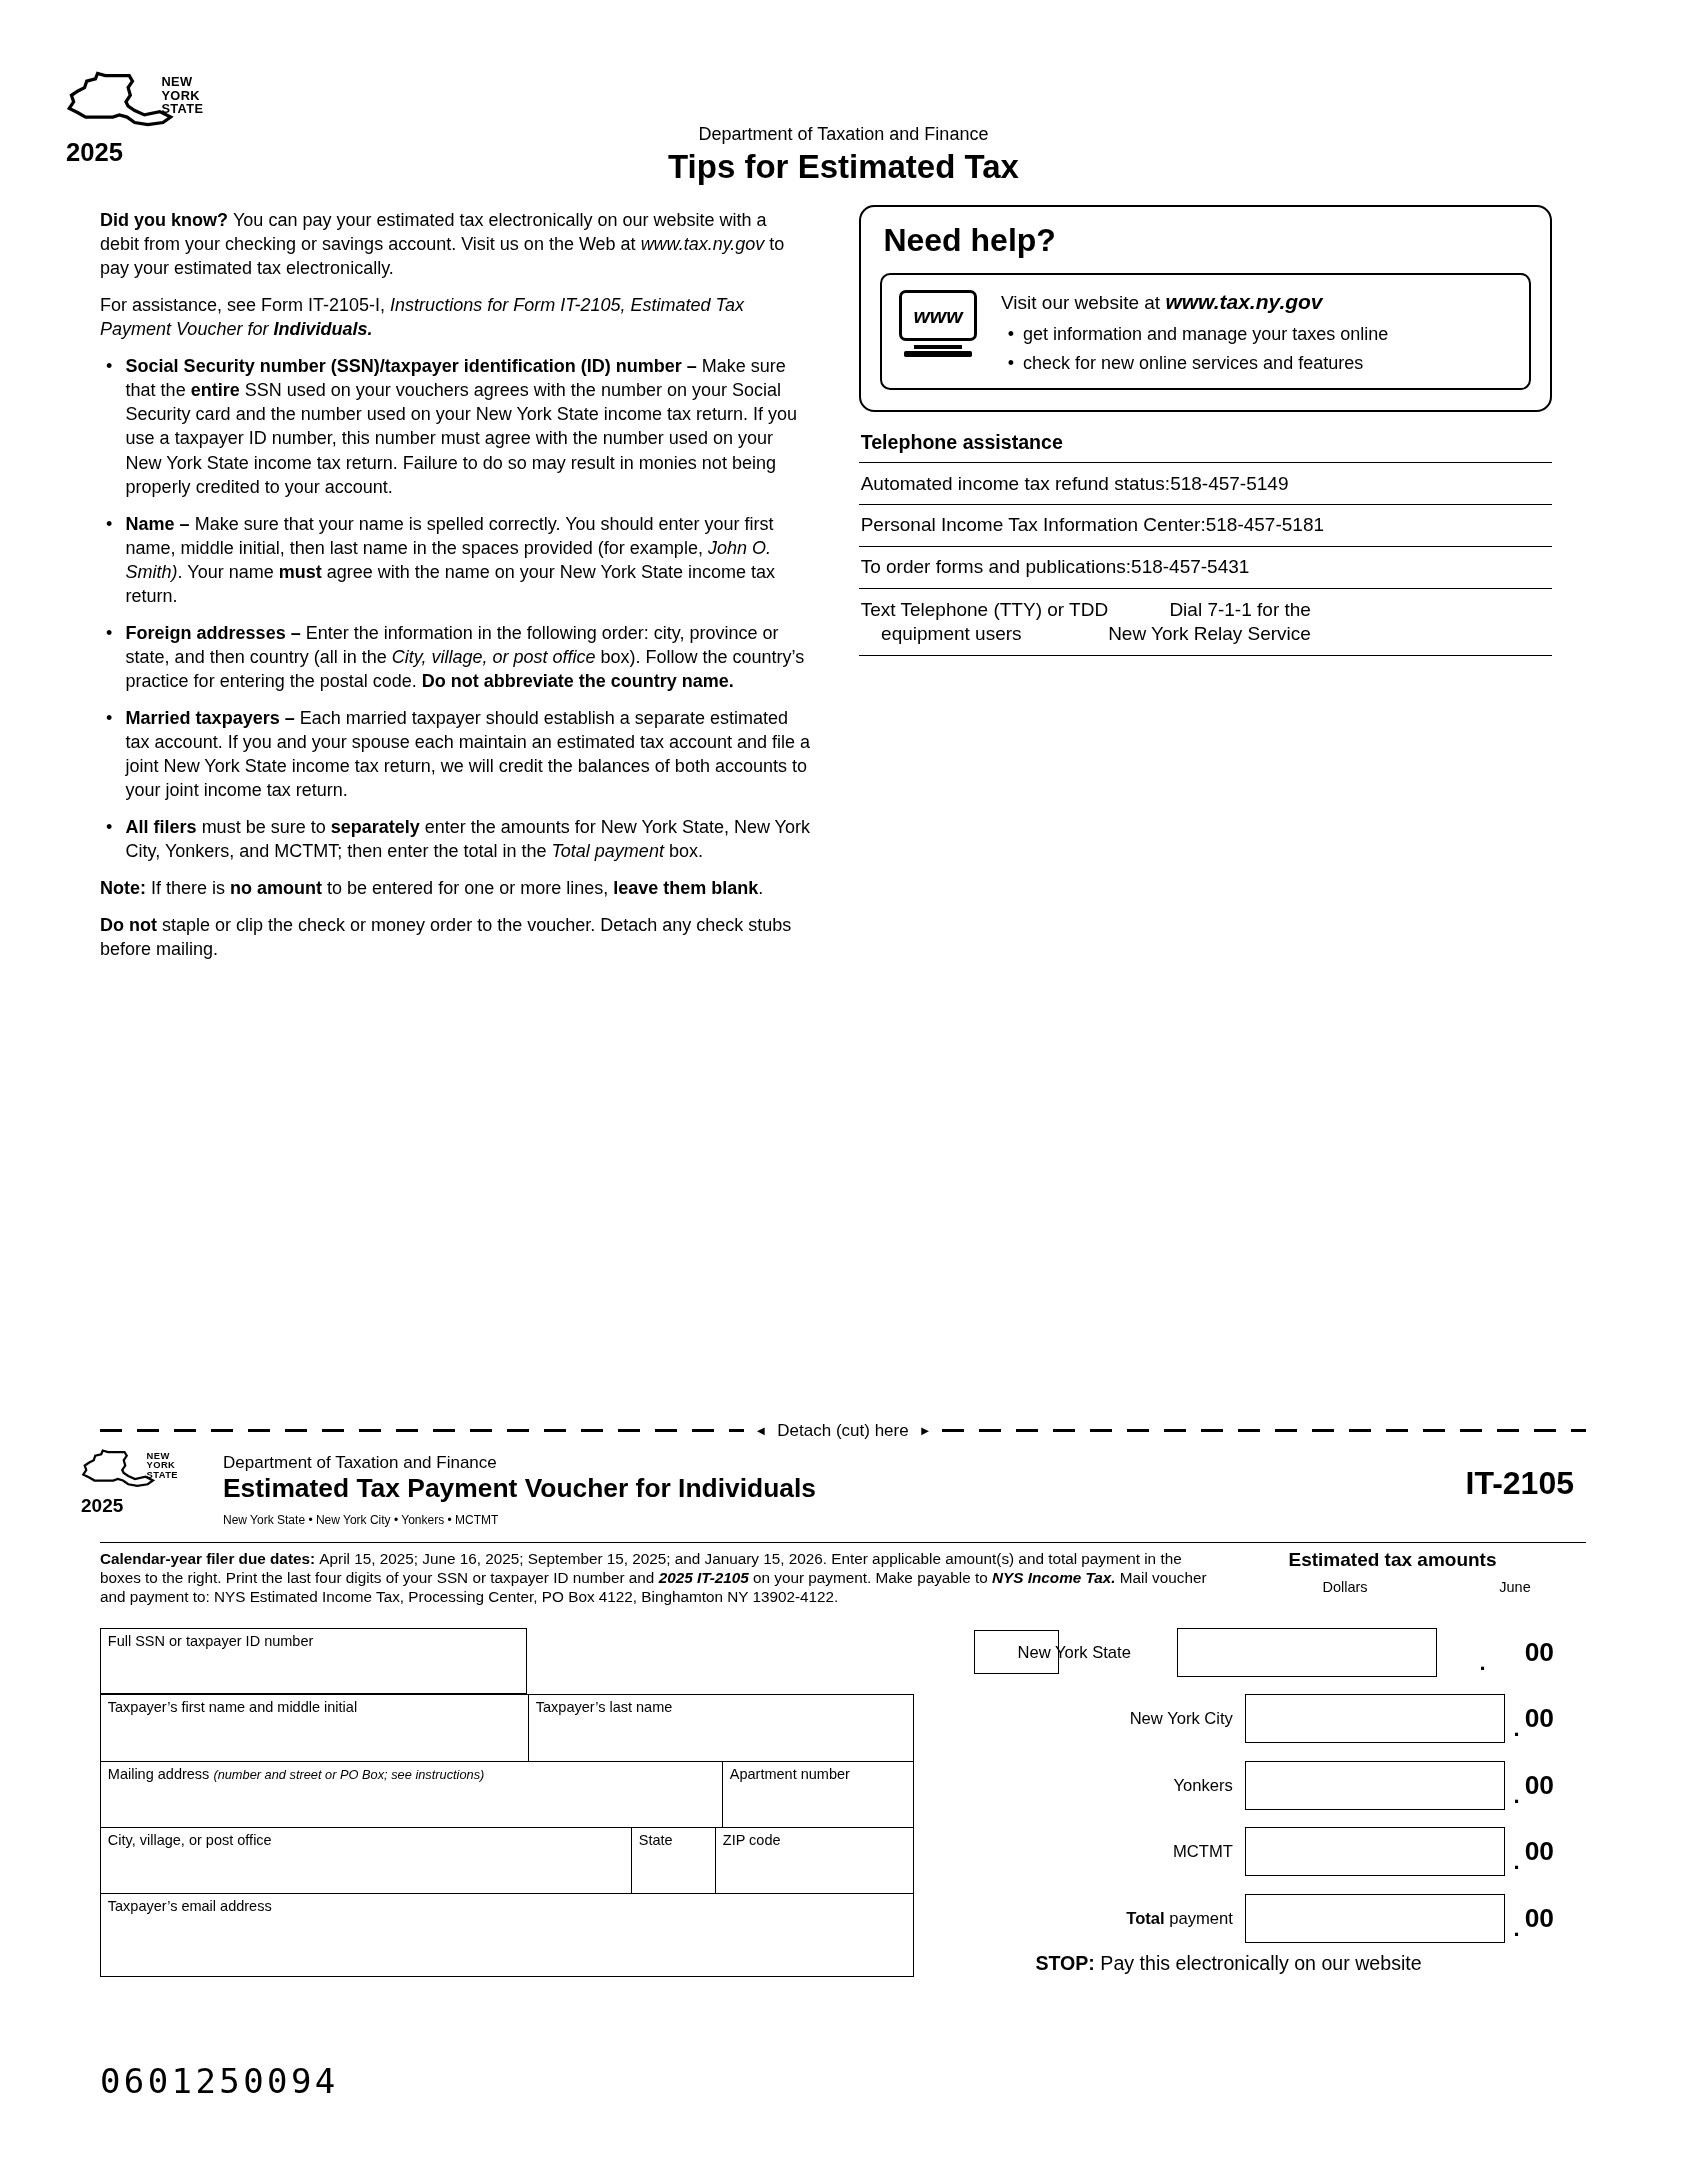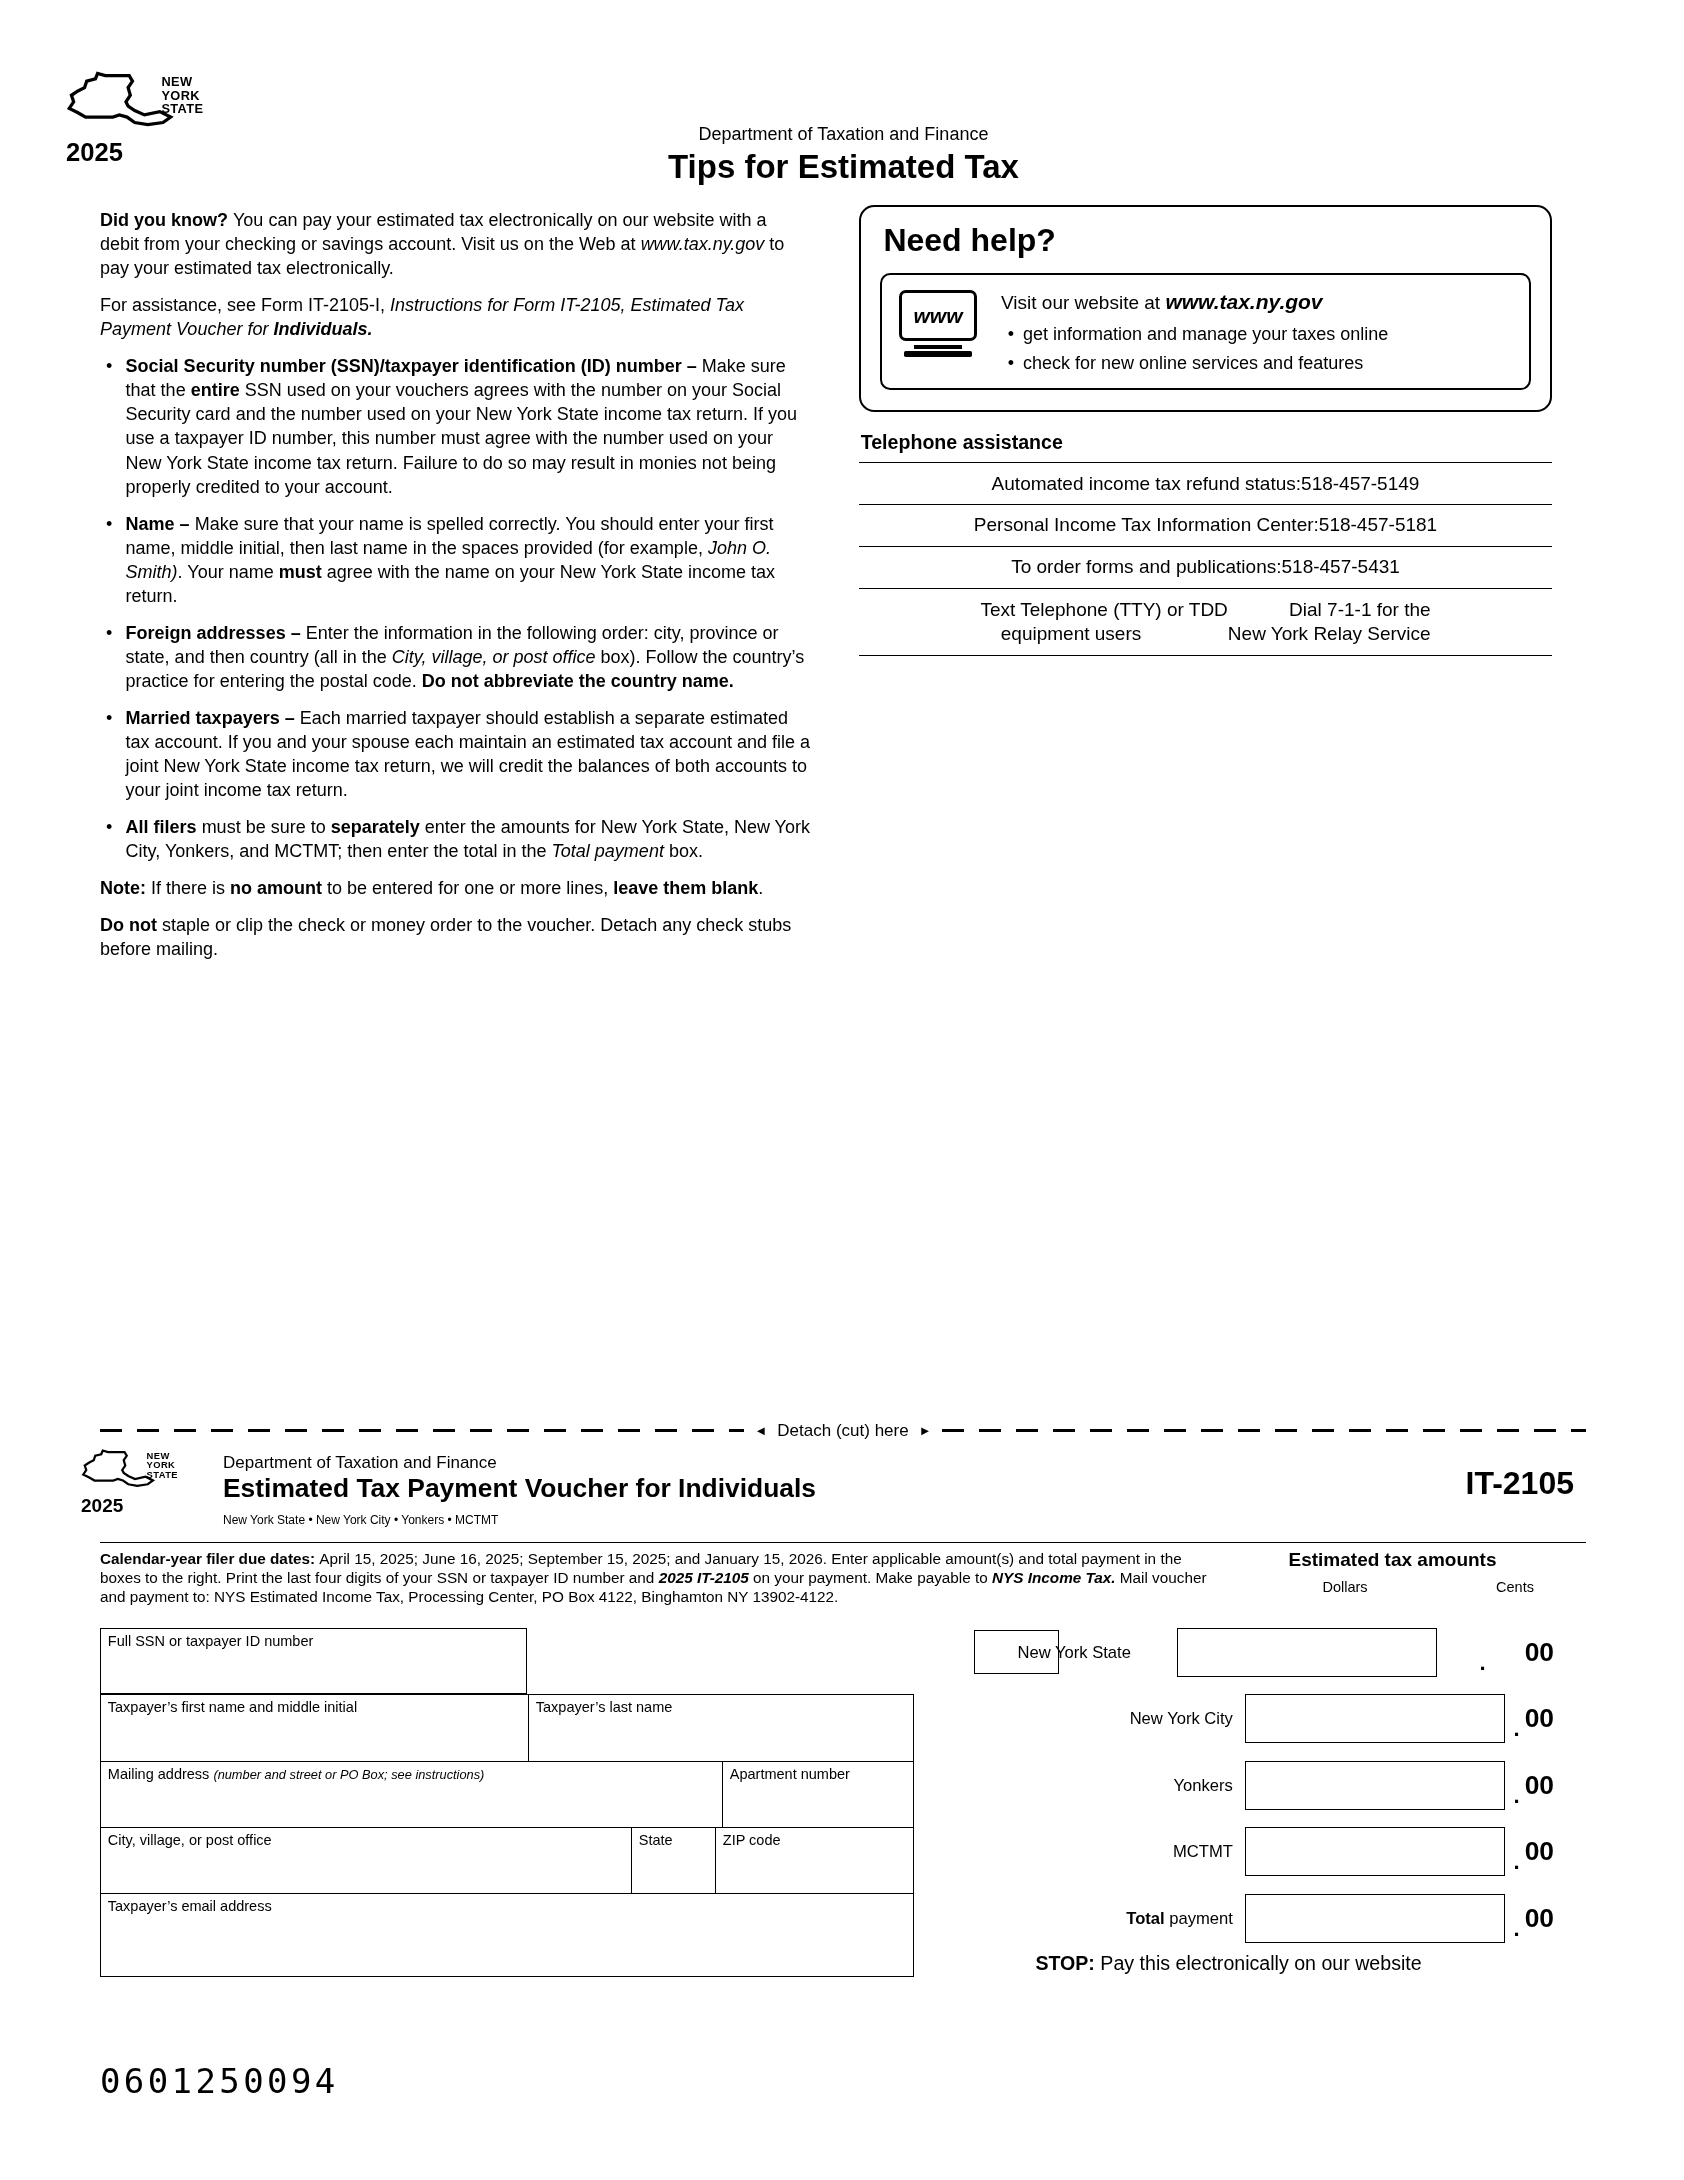--- a/index.html
+++ b/index.html
@@ -48,21 +48,21 @@
   .www-text { font-style:italic; font-weight:bold; font-size:21px; }
   .www-kbd { margin:3.4px auto 0; width:62%; height:4.3px; background:#000; }
   .www-base { margin:2.6px auto 0; width:88%; height:6px; background:#000; border-radius:1.7px; }
   .help-site { flex:1; }
   .help-site-line { font-size:19px; margin:1.7px 0 10.2px; }
   .help-url { font-weight:bold; font-style:italic; font-size:21px; }
   .help-bullet { position:relative; font-size:18px; padding-left:22px; margin-top:7.7px; }
   .help-bullet::before { content:"•"; position:absolute; left:6.8px; }
   .tel-section { border-bottom:1.7px solid #000; margin-top:3.4px; }
   .tel-heading { font-size:19.6px; font-weight:bold; padding:15.3px 1.7px 8.5px; }
-  .tel-row { display:flex; justify-content:center; border-top:1.7px solid #000; padding:9.4px 1.7px; font-size:19px; }
+  .tel-row { display:flex; justify-content:flex-start; border-top:1.7px solid #000; padding:9.4px 1.7px; font-size:19px; }
   .tel-val { text-align:right; }
   .tty-label .l1, .tty-label .l2, .tty-val .l1, .tty-val .l2 { display:block; line-height:1.25; }
   .tty-label .l2 { padding-left:20.4px; }
 
   
   .detach { position:absolute; left:100px; top:1421px; width:1486px; height:19px; display:flex; align-items:center; gap:10.2px; font-size:17px; }
   .detach-dash { flex:1; height:2.6px; background:repeating-linear-gradient(90deg,#000 0 22px,transparent 22px 37px); }
   .detach-arrow { font-size:12.8px; }
   .detach-label { white-space:nowrap; }
 
@@ -207,21 +207,21 @@
   <div class="v-agency">Department of Taxation and Finance</div>
   <div class="v-title">Estimated Tax Payment Voucher for Individuals</div>
   <div class="v-subtitle">New York State • New York City • Yonkers • MCTMT</div>
   <div class="v-number">IT-2105</div>
   <div class="v-rule"></div>
 
   <p class="v-instr"><span class="b">Calendar-year filer due dates: </span><span>April 15, 2025; June 16, 2025; September 15, 2025; and January 15, 2026. Enter applicable amount(s) and total payment in the boxes to the right. Print the last four digits of your SSN or taxpayer ID number and </span><span class="b i">2025 IT-2105</span><span> on your payment. Make payable to </span><span class="b i">NYS Income Tax.</span><span> Mail voucher and payment to: NYS Estimated Income Tax, Processing Center, PO Box 4122, Binghamton NY 13902-4122.</span></p>
 
   <div class="amt-head">Estimated tax amounts</div>
   <div class="amt-dollars">Dollars</div>
-  <div class="amt-cents-lbl">Cents</div>
+  <div class="amt-cents-lbl">June</div>
 
   <div class="f-ssn">
     <span class="f-label">Full SSN or taxpayer ID number</span>
   </div>
 
   <div class="cond-box"></div>
 
   <div class="f-main">
     <div class="f-row" style="height:66px;">
       <div class="f-cell" style="width:427px;">

